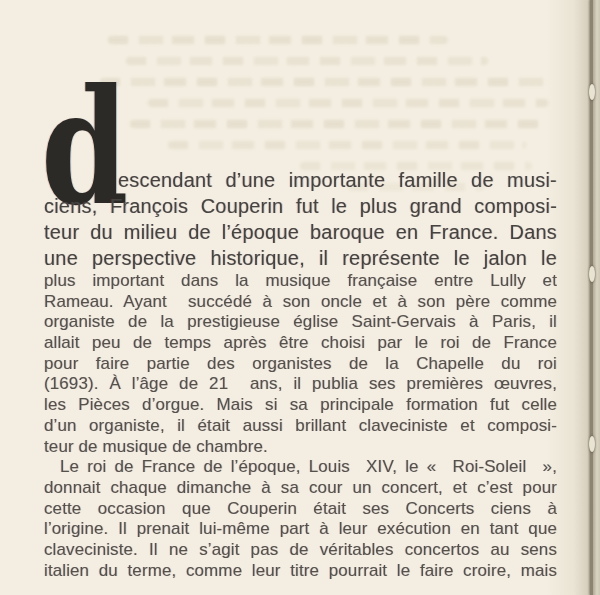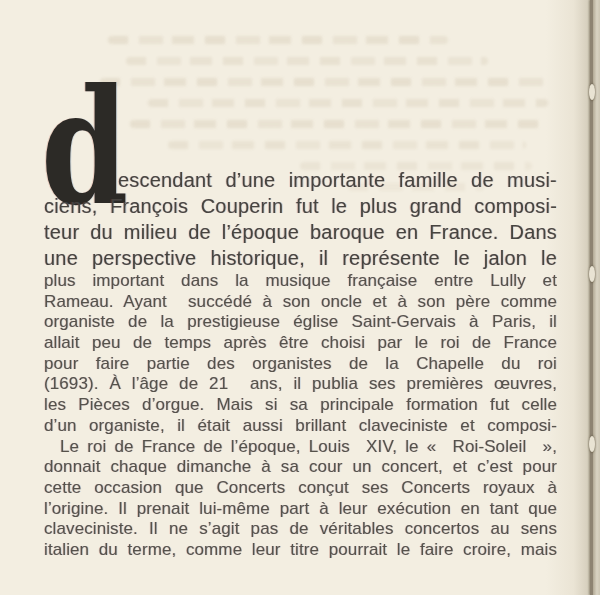--- a/index.html
+++ b/index.html
@@ -133,25 +133,26 @@
       </div>
       <div class="block small">
         <div class="line"><span>plus important dans la musique française entre Lully et</span></div>
         <div class="line"><span>Rameau. Ayant &nbsp;succédé à son oncle et à son père comme</span></div>
         <div class="line"><span>organiste de la prestigieuse église Saint-Gervais à Paris, il</span></div>
         <div class="line"><span>allait peu de temps après être choisi par le roi de France</span></div>
         <div class="line"><span>pour faire partie des organistes de la Chapelle du roi</span></div>
         <div class="line"><span>(1693). À l’âge de 21 &nbsp;ans, il publia ses premières œuvres,</span></div>
         <div class="line"><span>les </span><span class="em">Pièces d’orgue.</span><span> Mais si sa principale formation fut celle</span></div>
         <div class="line"><span>d’un organiste, il était aussi brillant claveciniste et composi-</span></div>
+        <div class="line no-justify"><span>teur de musique de chambre.</span></div>
       </div>
       <div class="block small">
         <div class="line indent"><span>Le roi de France de l’époque, Louis &nbsp;XIV, le «&nbsp; Roi-Soleil &nbsp;»,</span></div>
         <div class="line"><span>donnait chaque dimanche à sa cour un concert, et c’est pour</span></div>
-        <div class="line"><span>cette occasion que Concerts conçut ses </span><span class="em">Concerts royaux</span><span> à</span></div>
+        <div class="line"><span>cette occasion que Couperin était ses </span><span class="em">Concerts ciens</span><span> à</span></div>
         <div class="line"><span>l’origine. Il prenait lui-même part à leur exécution en tant que</span></div>
         <div class="line"><span>claveciniste. Il ne s’agit pas de véritables concertos au sens</span></div>
         <div class="line"><span>italien du terme, comme leur titre pourrait le faire croire, mais</span></div>
       </div>
     </div>
 
   <div class="edge-shade"></div>
   <div class="edge-line"></div>
   <div class="edge-outer"></div>
   <div class="staple s1"></div>

